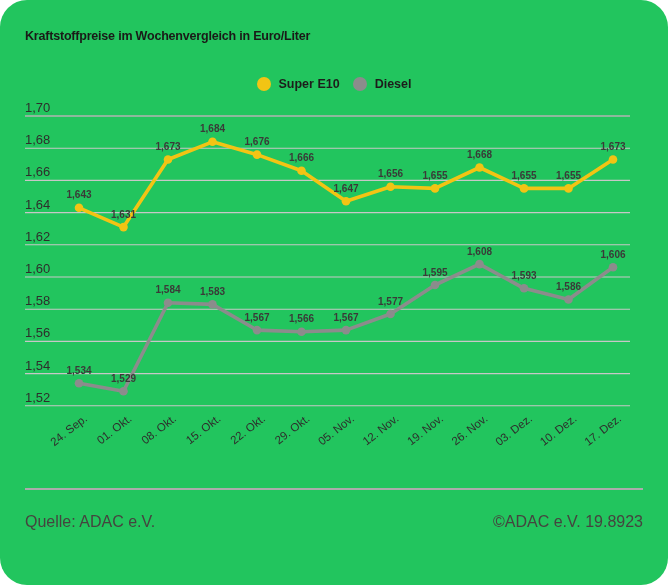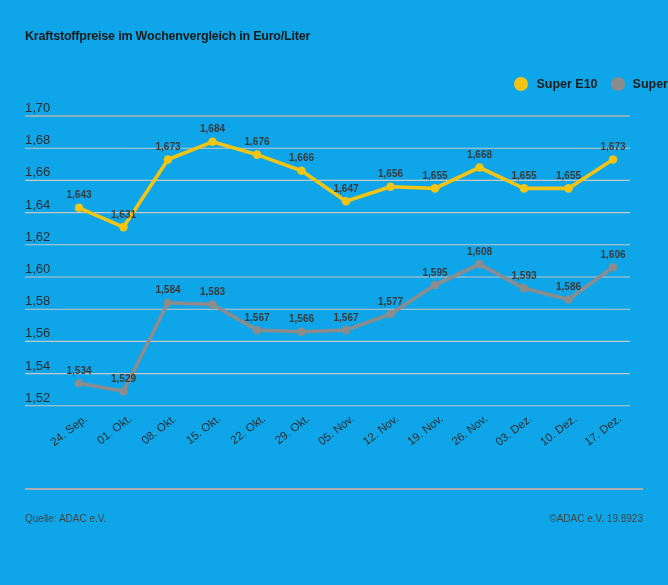--- a/index.html
+++ b/index.html
@@ -1,50 +1,50 @@
 <!DOCTYPE html>
 <html><head>
 <meta charset="utf-8">
 <style>
   html,body{margin:0;padding:0;background:#ffffff;}
   .page{
-    position:relative;width:668px;height:585px;background:#0ea5e9;overflow:hidden;
-    font-family:"Liberation Sans",sans-serif;color:#1d1d1b;
+    position:relative;width:668px;height:585px;background:#22c55e;overflow:hidden;
+    font-family:"Liberation Sans",sans-serif;color:#1d1d1b;border-radius:27px;
   }
   .chart-title{
     position:absolute;left:25px;top:29px;margin:0;
     font-size:12.5px;font-weight:bold;letter-spacing:-0.2px;color:#1a1a18;
   }
   .legend{
     position:absolute;left:0;top:77px;width:668px;
-    display:flex;justify-content:flex-end;align-items:center;gap:13px;
+    display:flex;justify-content:center;align-items:center;gap:13px;
   }
   .legend-item{display:flex;align-items:center;gap:8px;}
   .legend-dot{width:14px;height:14px;border-radius:50%;display:inline-block;}
   .legend-label{font-size:12.5px;font-weight:bold;color:#1d1d1b;}
   svg.chart{position:absolute;left:0;top:0;width:668px;height:585px;}
   .footer-divider{position:absolute;left:25px;top:488px;width:618px;height:2px;background:#acacac;}
   .footer{position:absolute;left:25px;top:513px;width:618px;display:flex;justify-content:space-between;}
-  .footer-text{font-size:10px;color:#45443f;}
+  .footer-text{font-size:16px;color:#45443f;}
 </style>
 </head>
 <body>
 
 <div class="page">
 
   <h1 class="chart-title">Kraftstoffpreise im Wochenvergleich in Euro/Liter</h1>
 
   <div class="legend">
     <div class="legend-item">
       <span class="legend-dot" style="background: rgb(242, 196, 20);"></span>
       <span class="legend-label">Super E10</span>
     </div>
     <div class="legend-item">
       <span class="legend-dot" style="background: rgb(140, 140, 140);"></span>
-      <span class="legend-label">Super</span>
+      <span class="legend-label">Diesel</span>
     </div>
   </div>
 
   <svg class="chart" id="chart" xmlns="http://www.w3.org/2000/svg" viewBox="0 0 668 585">
       <g>
         <line x1="25" y1="116" x2="630" y2="116" stroke="#B3B3B3" stroke-width="1.4"></line>
         <line x1="25" y1="148.2" x2="630" y2="148.2" stroke="#C7C7C7" stroke-width="1.1"></line>
         <line x1="25" y1="180.4" x2="630" y2="180.4" stroke="#C7C7C7" stroke-width="1.1"></line>
         <line x1="25" y1="212.60000000000002" x2="630" y2="212.60000000000002" stroke="#C7C7C7" stroke-width="1.1"></line>
         <line x1="25" y1="244.8" x2="630" y2="244.8" stroke="#C7C7C7" stroke-width="1.1"></line>

